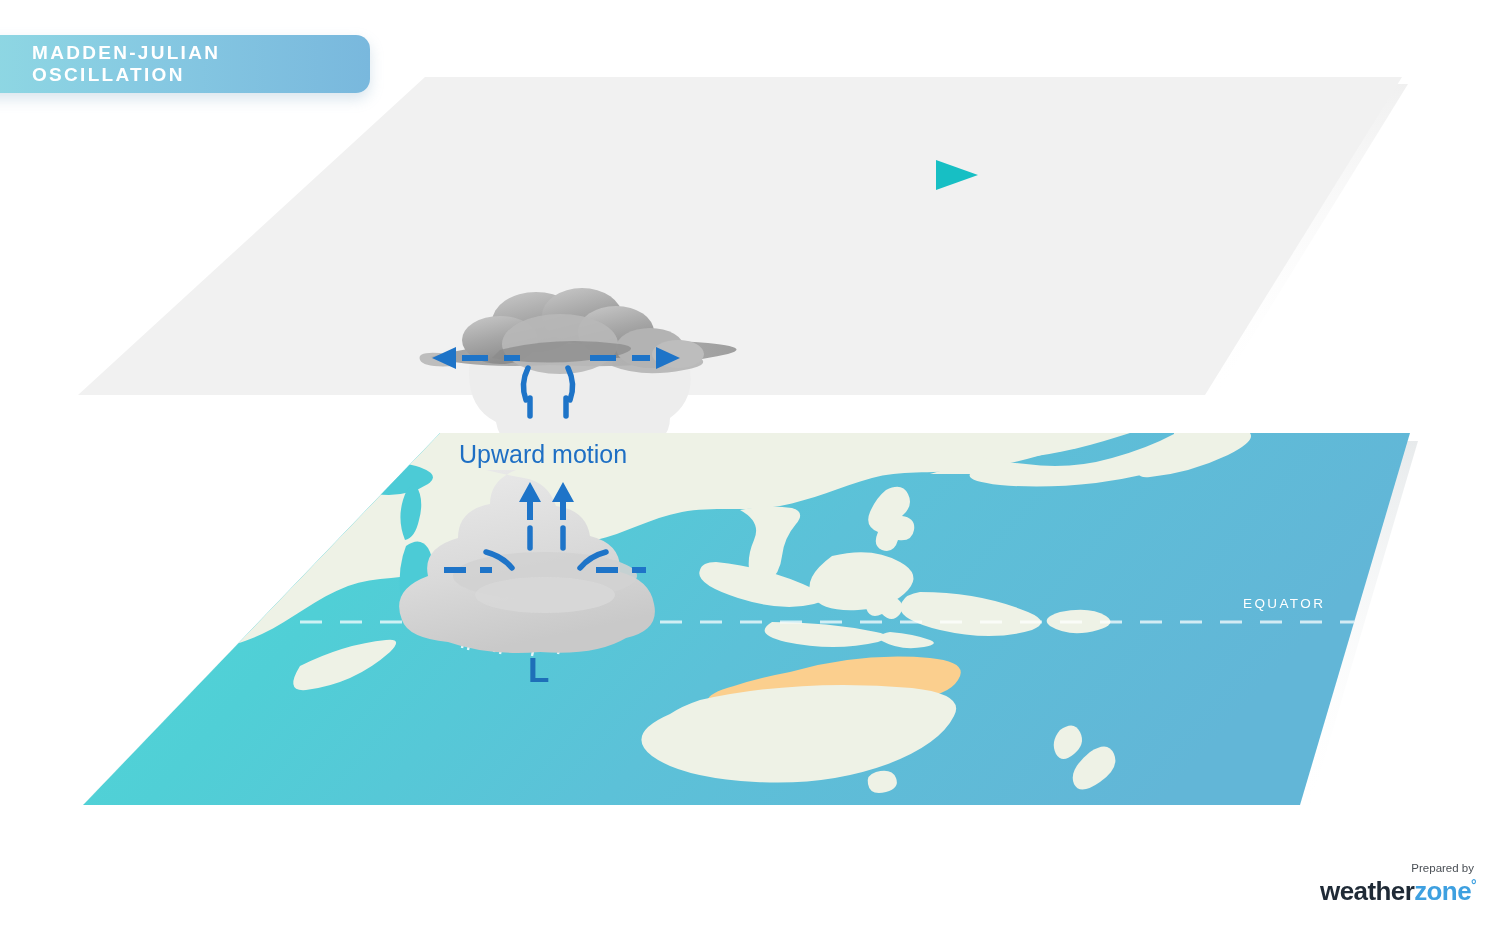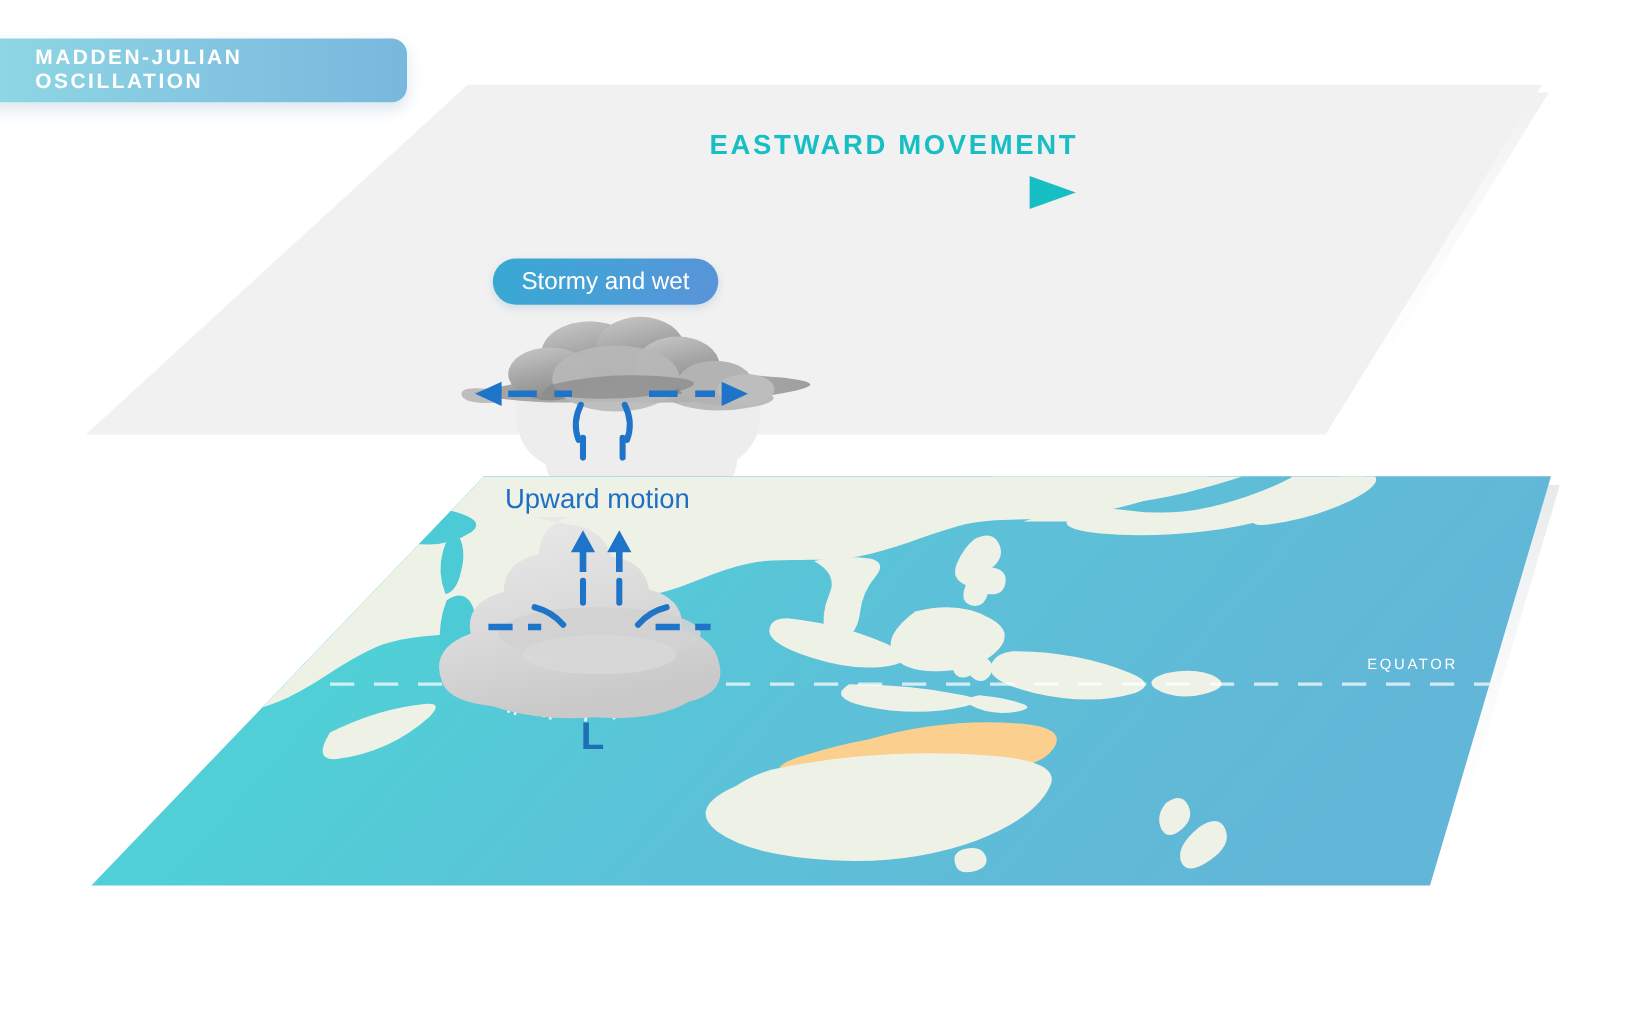--- a/index.html
+++ b/index.html
@@ -156,38 +156,34 @@
         <line x1="530" y1="398" x2="530" y2="416"></line>
         <line x1="566" y1="398" x2="566" y2="416"></line>
       </g>
     </g>
   </svg>
 
   <div id="title-banner">
     <span>MADDEN-JULIAN OSCILLATION</span>
   </div>
 
-  <div id="eastward-label">EASTWARD MOVEMENT</div>
   <svg id="eastward-arrow" width="350" height="34" viewBox="0 0 350 34">
     <defs>
       <linearGradient id="arrGrad" x1="0" y1="0" x2="1" y2="0">
         <stop offset="0%" stop-color="#17bfc4" stop-opacity="0"></stop>
         <stop offset="18%" stop-color="#17bfc4" stop-opacity=".2"></stop>
         <stop offset="42%" stop-color="#17bfc4" stop-opacity=".45"></stop>
         <stop offset="70%" stop-color="#17bfc4" stop-opacity=".78"></stop>
         <stop offset="100%" stop-color="#17bfc4" stop-opacity="1"></stop>
       </linearGradient>
     </defs>
     <line x1="4" y1="17" x2="306" y2="17" stroke="url(#arrGrad)" stroke-width="7" stroke-dasharray="30 17"></line>
     <polygon points="342,17 300,2 300,32" fill="#17bfc4"></polygon>
   </svg>
 
-  <div id="stormy-pill">
-    <span>Stormy and wet</span>
-  </div>
 
   <svg id="lower-plane" viewBox="0 0 1500 935">
     <defs>
       <linearGradient id="ocean" x1="0" y1="0" x2="1" y2="0.25">
         <stop offset="0%" stop-color="#53d9d8"></stop>
         <stop offset="28%" stop-color="#50cfd6"></stop>
         <stop offset="60%" stop-color="#5cc1d8"></stop>
         <stop offset="100%" stop-color="#62b6d7"></stop>
       </linearGradient>
       <linearGradient id="mapShadow" x1="0" y1="0" x2="0" y2="1">
@@ -323,14 +319,18 @@
         <line x1="444" y1="570" x2="492" y2="570" stroke-dasharray="22 14"></line>
         <line x1="596" y1="570" x2="646" y2="570" stroke-dasharray="22 14"></line>
       </g>
     </g>
   </svg>
 
   <div id="upward-label">Upward motion</div>
   <div id="low-label">L</div>
   <div id="equator-label">EQUATOR</div>
 
+  <div id="logo">
+    <span class="prep">Prepared by</span>
+    <span class="wz"><span class="w1">weather</span><span class="w2">zone</span><span class="deg">°</span></span>
+  </div>
 
 </div>
 
 </body></html>

